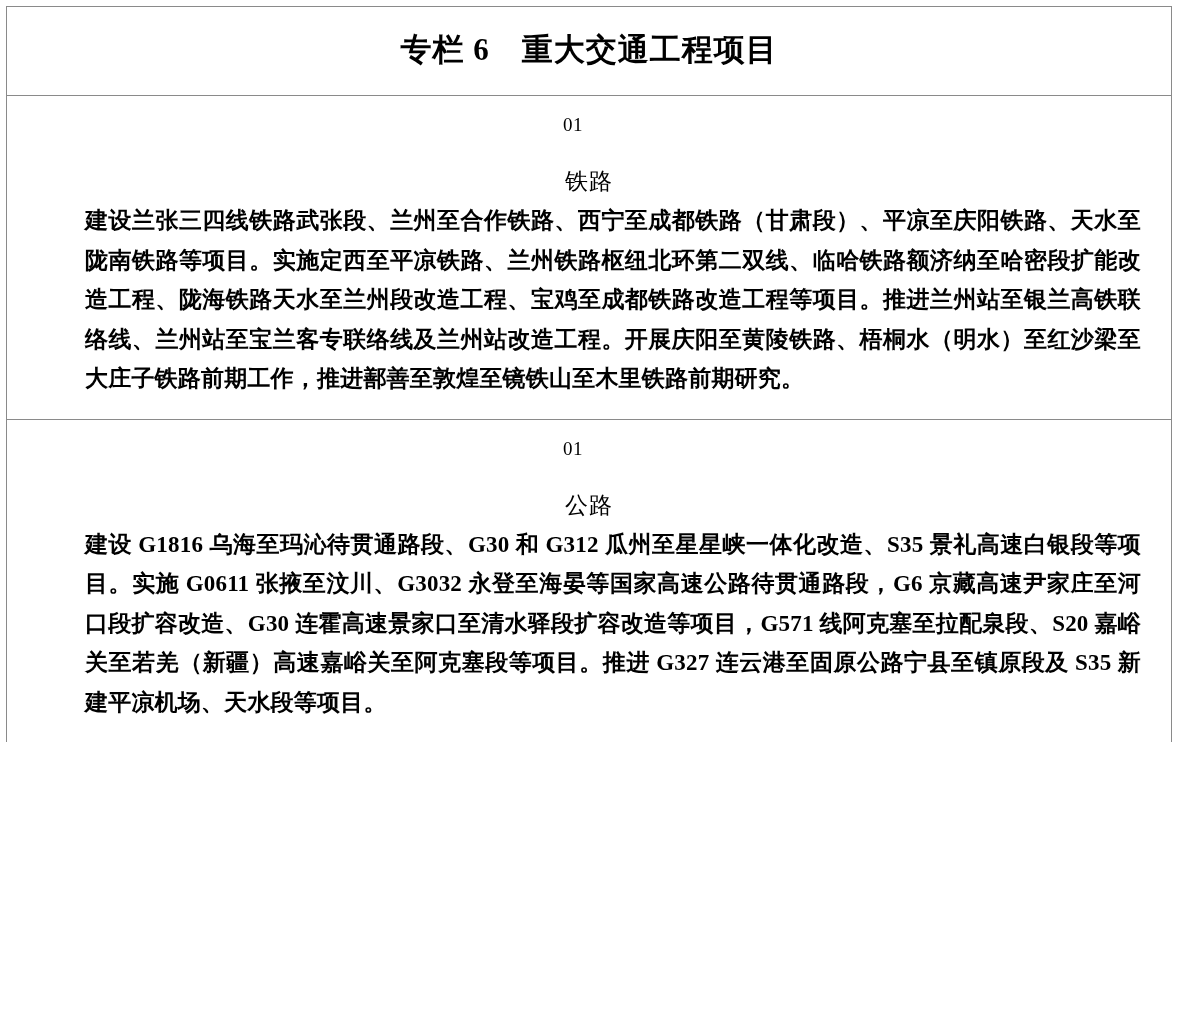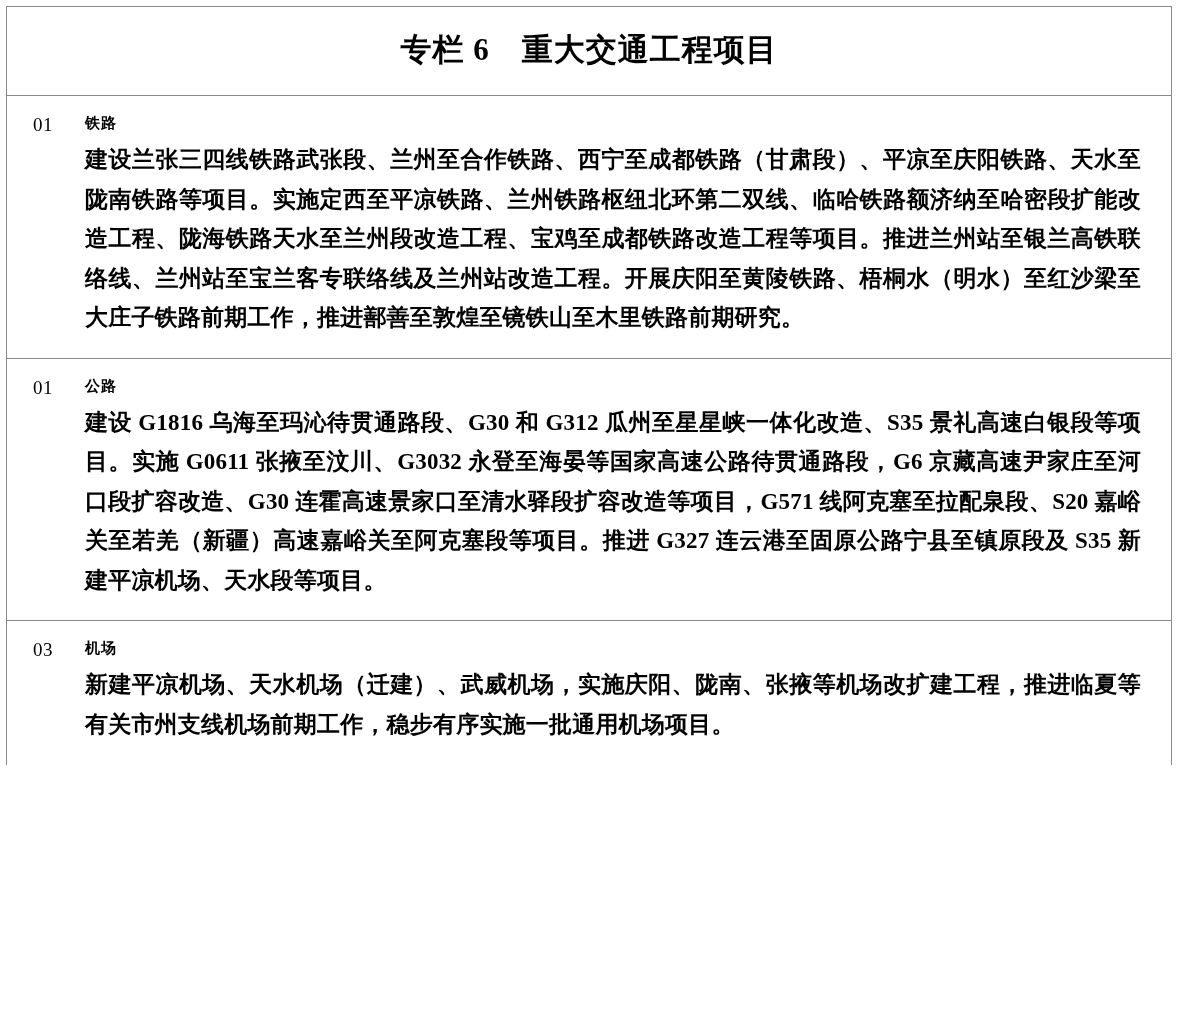--- a/index.html
+++ b/index.html
@@ -42,33 +42,34 @@
   .item {
     border-bottom: 1px solid #8a8a8a;
     padding: 18px 26px 20px 26px;
     box-sizing: border-box;
   }
   .item:last-child {
     border-bottom: none;
   }
   .item-head {
     display: flex;
-    align-items: flex-start;
+    align-items: center;
     margin-bottom: 4px;
+    flex-direction: column;
   }
   .item-num {
     font-size: 19px;
     width: 52px;
     flex: 0 0 52px;
     letter-spacing: 0.5px;
     font-family: "Liberation Serif", "DejaVu Serif", serif;
   }
   .item-label {
-    font-size: 15px;
-    font-weight: bold;
+    font-size: 23px;
+    font-weight: normal;
     letter-spacing: 1px;
   }
   .item-body {
     font-size: 23px;
     line-height: 1.72;
     text-align: justify;
     text-justify: inter-ideograph;
     padding-left: 52px;
     padding-right: 4px;
     letter-spacing: 0.2px;
@@ -94,22 +95,15 @@
     </div>
 
     <div class="item">
       <div class="item-head">
         <span class="item-num">01</span>
         <span class="item-label">公路</span>
       </div>
       <div class="item-body">建设 G1816 乌海至玛沁待贯通路段、G30 和 G312 瓜州至星星峡一体化改造、S35 景礼高速白银段等项目。实施 G0611 张掖至汶川、G3032 永登至海晏等国家高速公路待贯通路段，G6 京藏高速尹家庄至河口段扩容改造、G30 连霍高速景家口至清水驿段扩容改造等项目，G571 线阿克塞至拉配泉段、S20 嘉峪关至若羌（新疆）高速嘉峪关至阿克塞段等项目。推进 G327 连云港至固原公路宁县至镇原段及 S35 新建平凉机场、天水段等项目。</div>
     </div>
 
-    <div class="item">
-      <div class="item-head">
-        <span class="item-num">03</span>
-        <span class="item-label">机场</span>
-      </div>
-      <div class="item-body">新建平凉机场、天水机场（迁建）、武威机场，实施庆阳、陇南、张掖等机场改扩建工程，推进临夏等有关市州支线机场前期工作，稳步有序实施一批通用机场项目。</div>
-    </div>
 
   </div>
 </div>
 
 </body></html>

